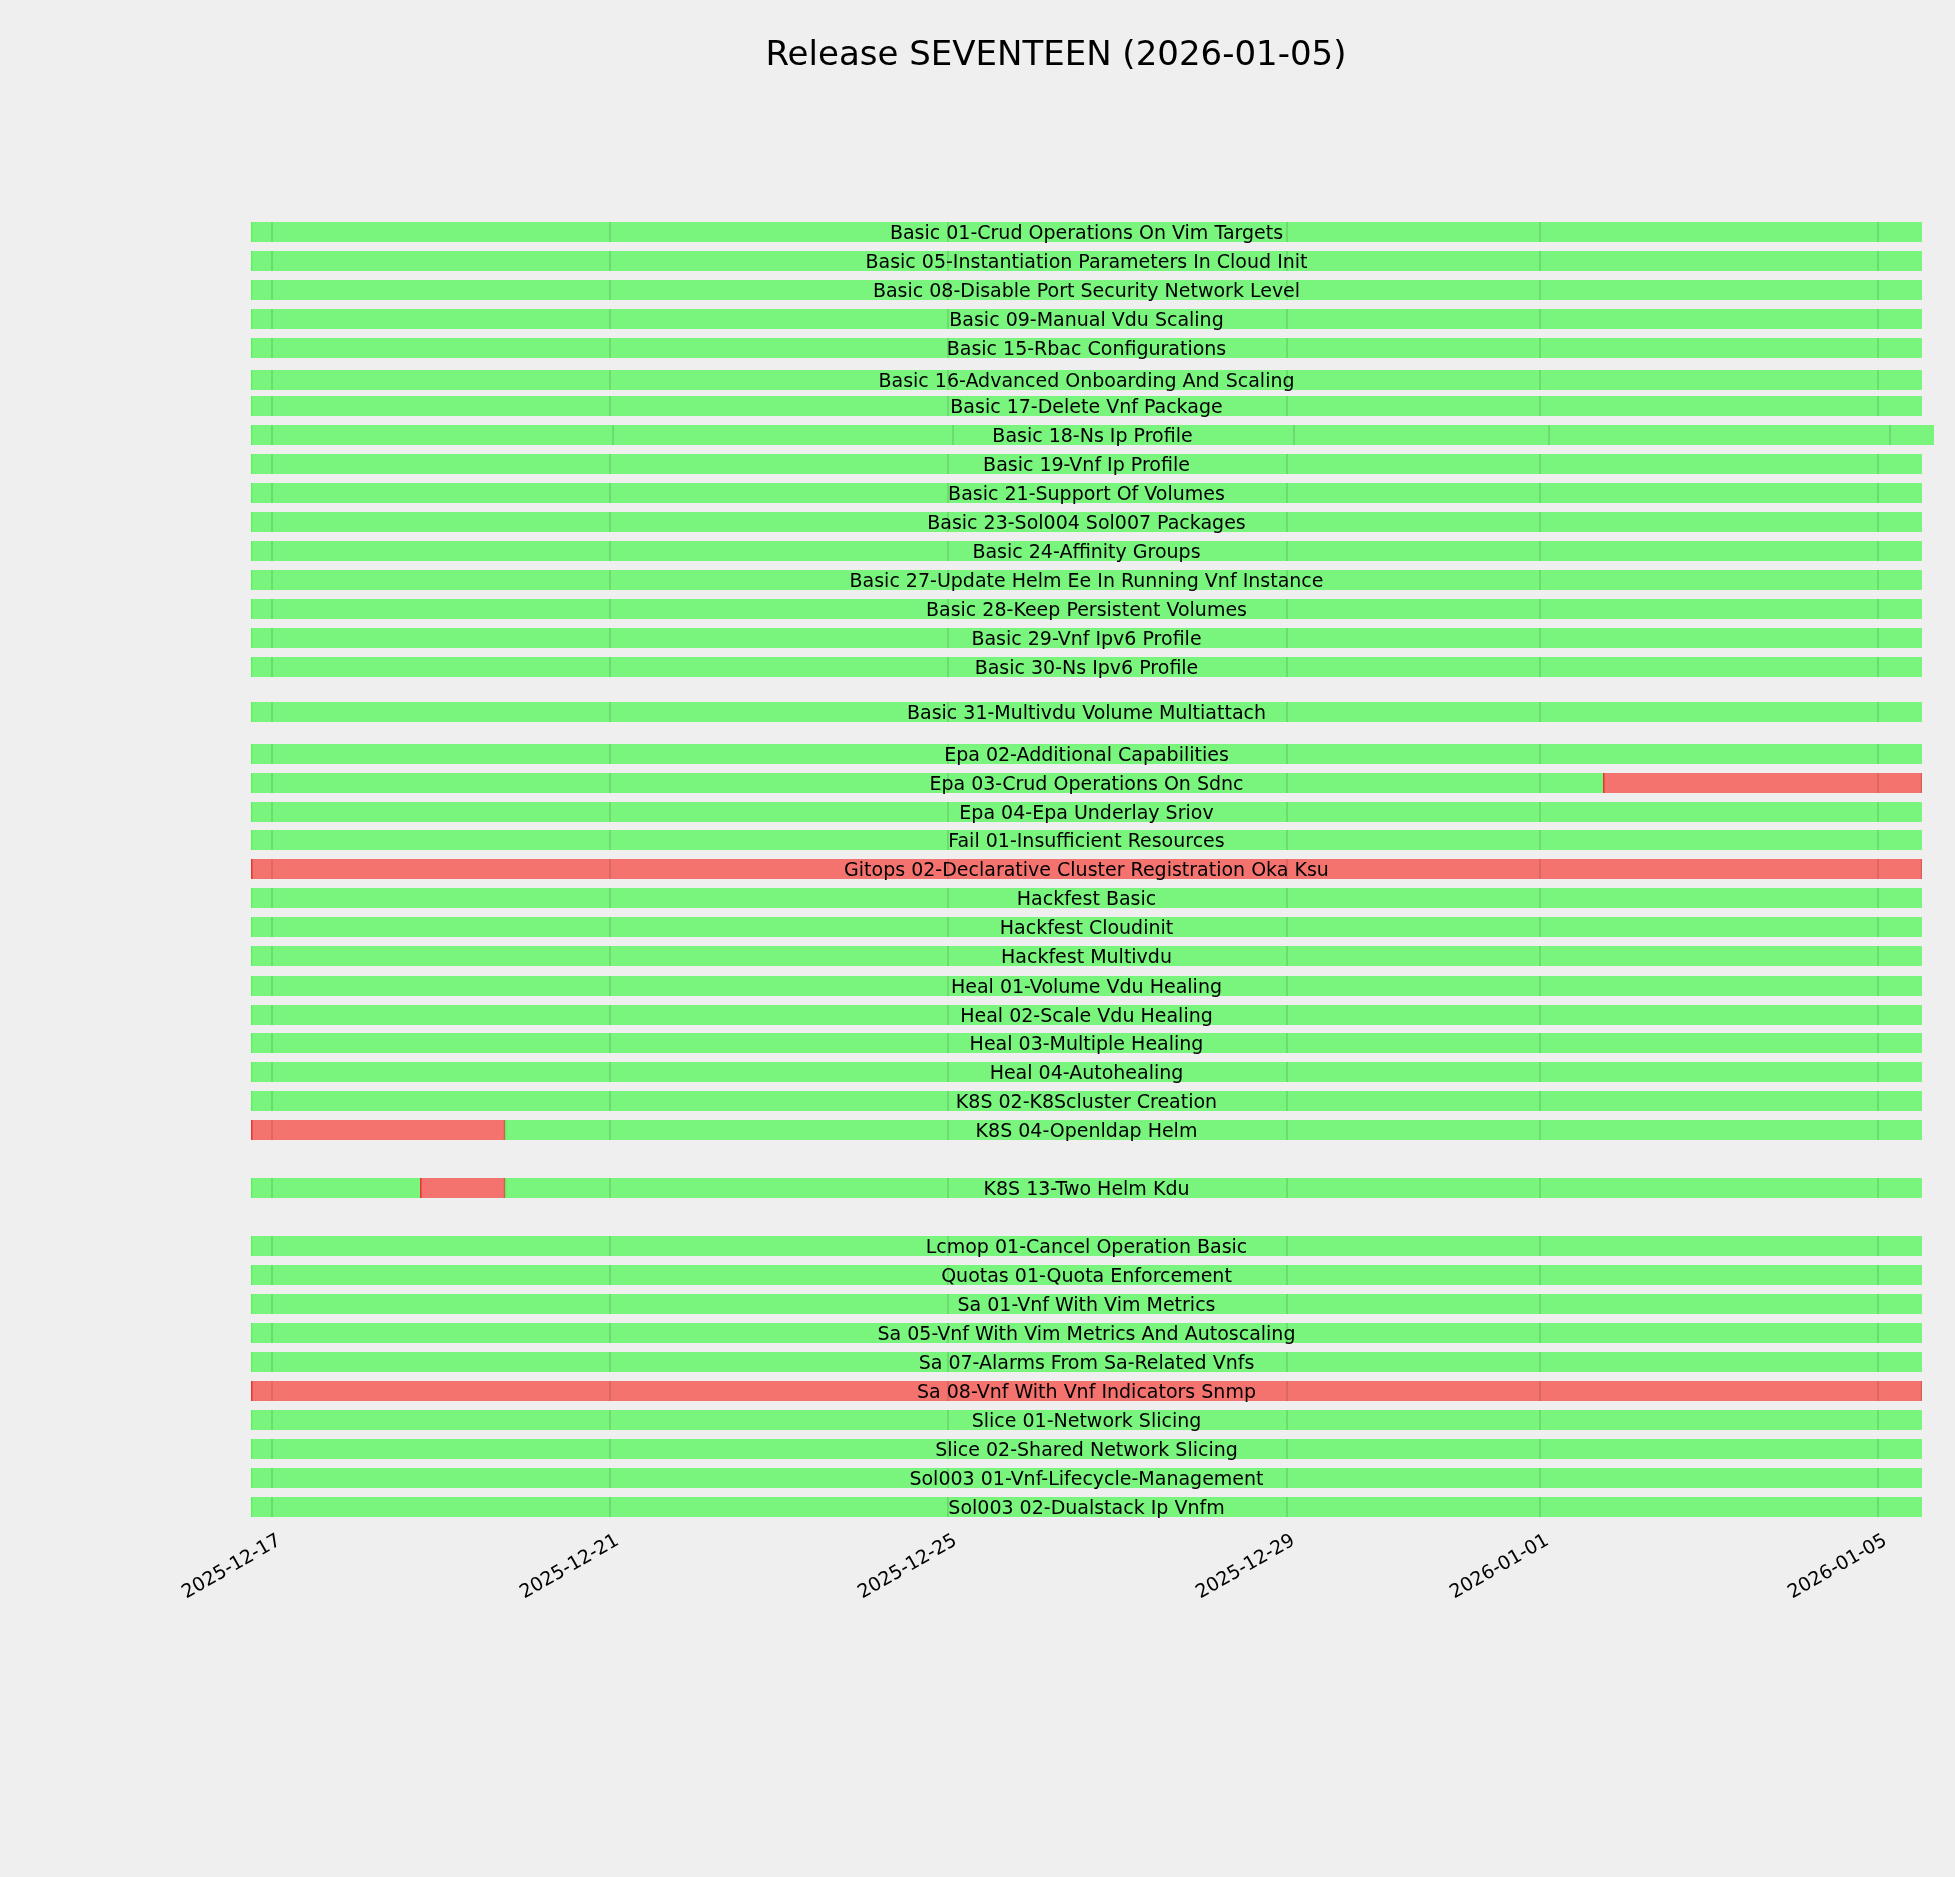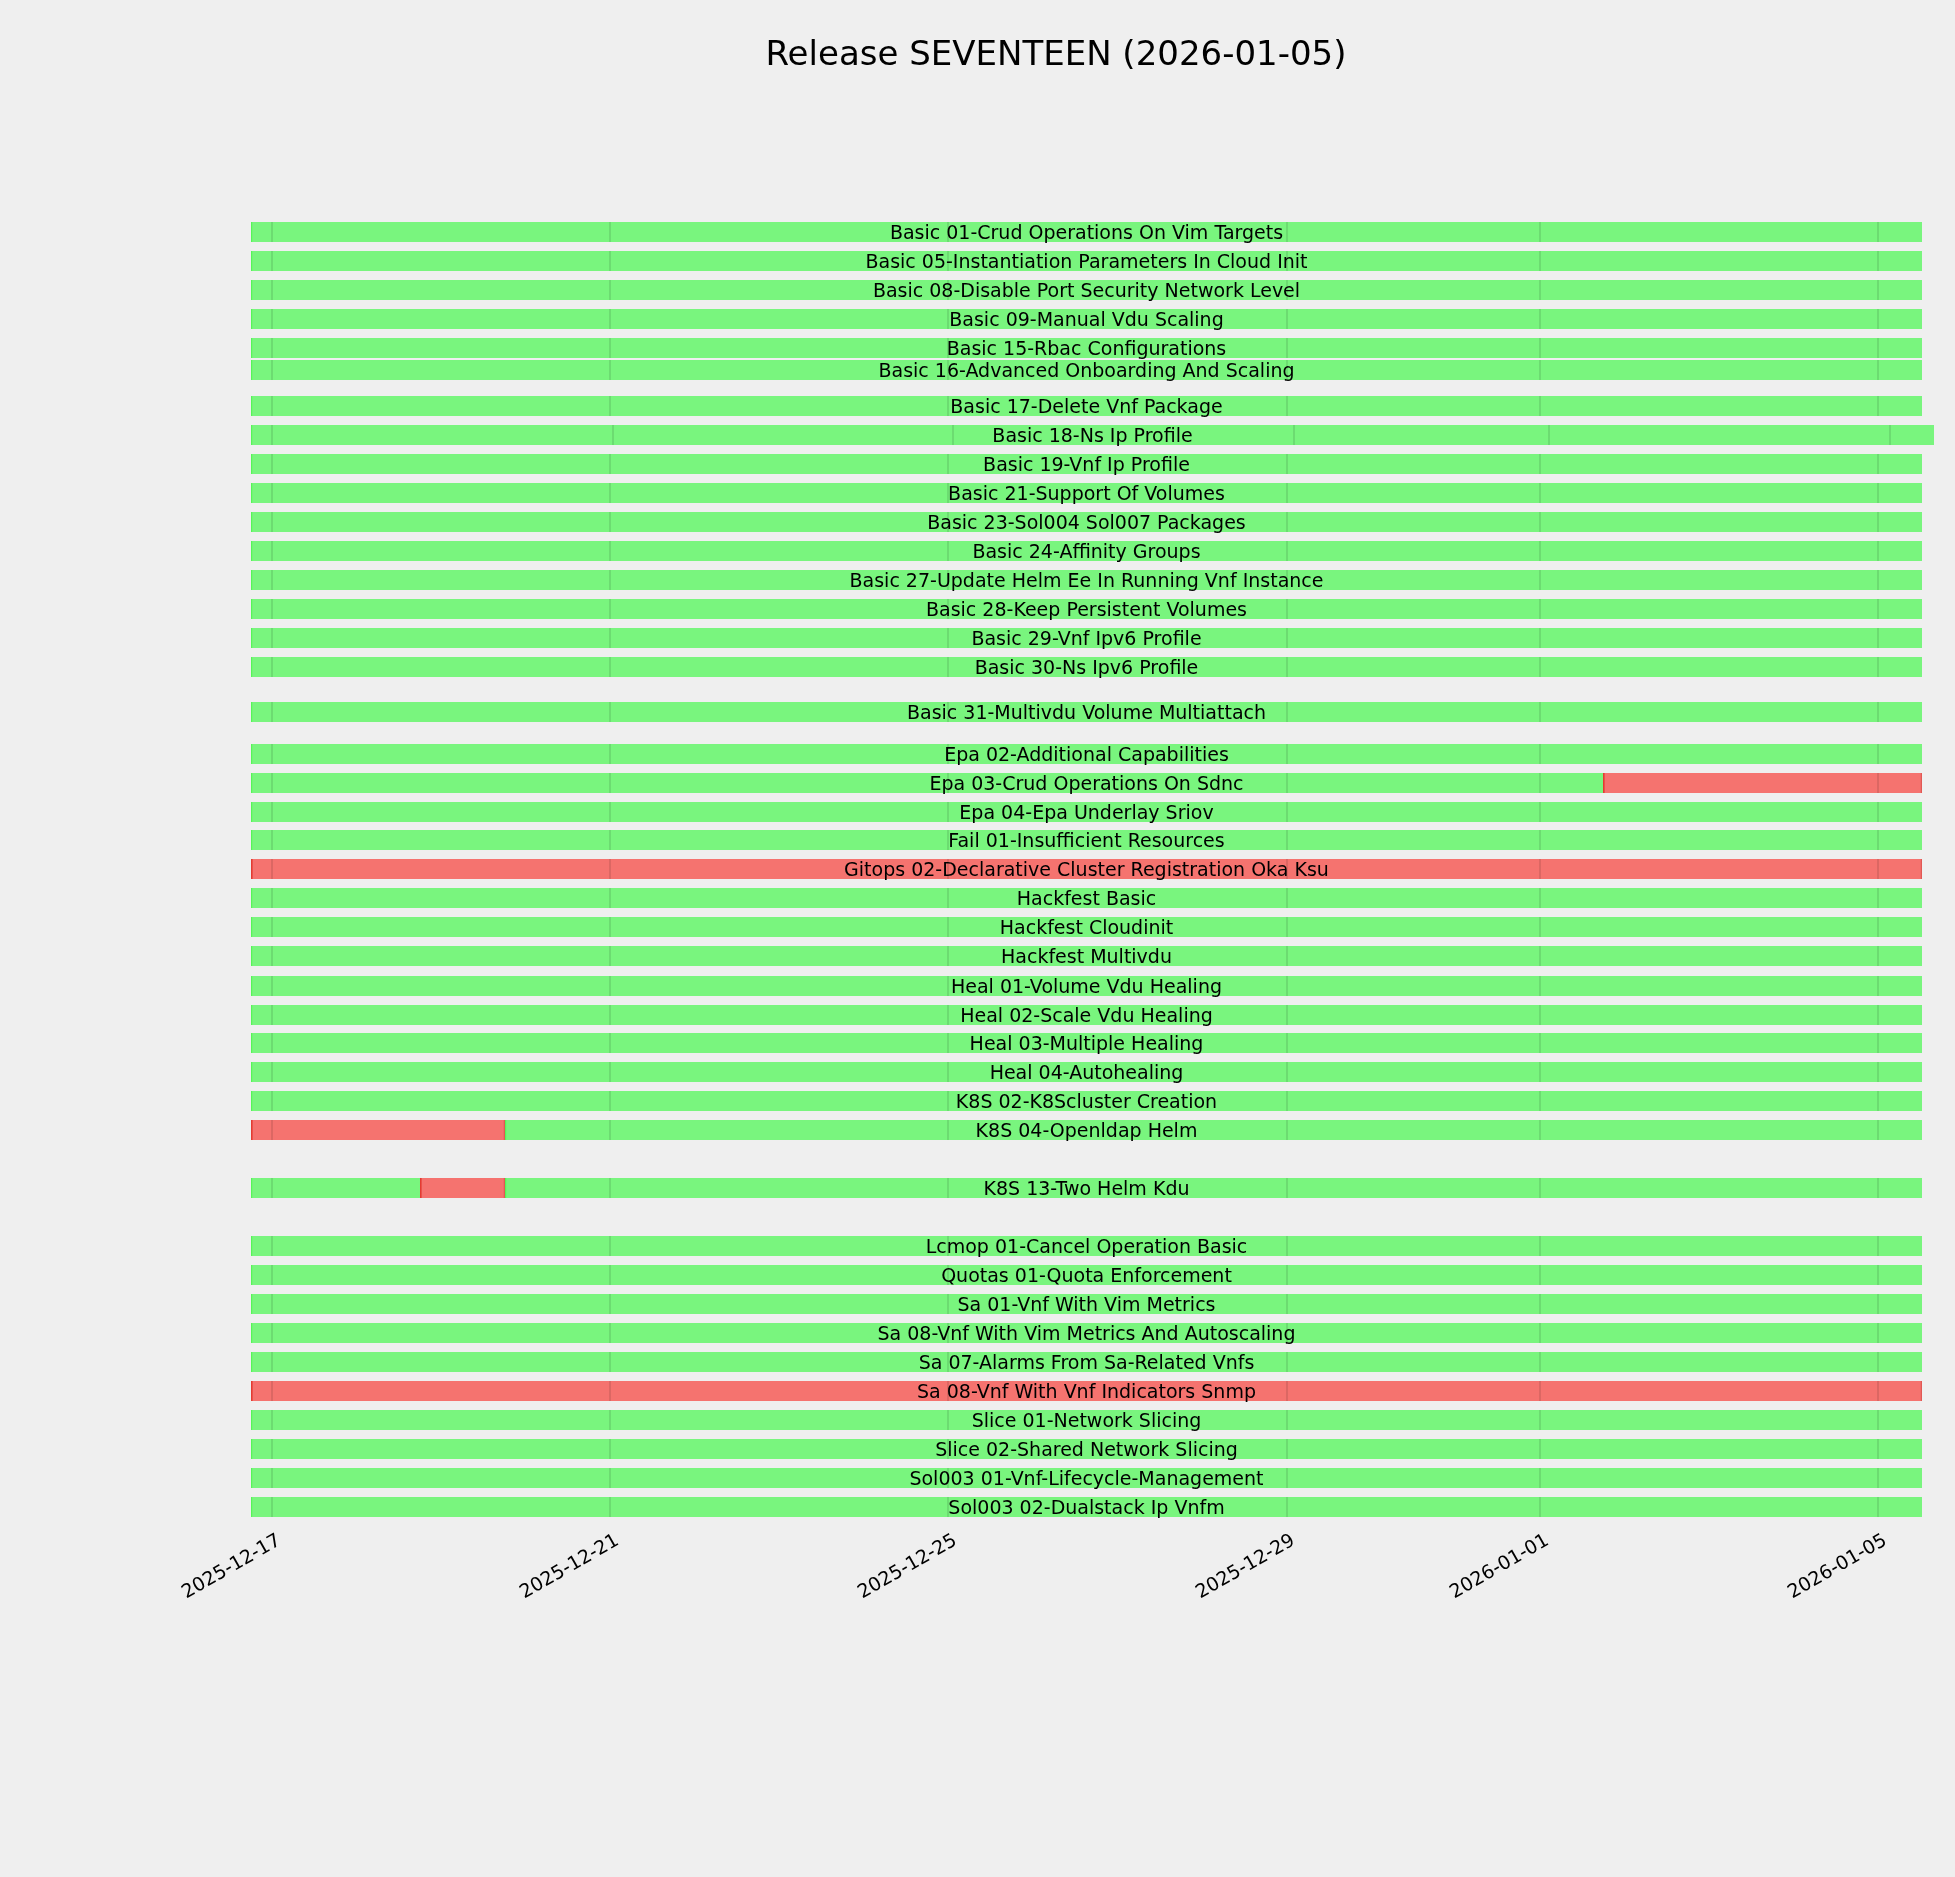--- a/index.html
+++ b/index.html
@@ -128,21 +128,21 @@
       <div class="row" style="top: 116px;">
         <div class="seg pass" style="left: 0%; width: 100%; background: rgb(121, 245, 126);"></div>
         <div class="gridline" style="left: 1.26449%;"></div>
         <div class="gridline" style="left: 21.4963%;"></div>
         <div class="gridline" style="left: 41.7281%;"></div>
         <div class="gridline" style="left: 61.96%;"></div>
         <div class="gridline" style="left: 77.1338%;"></div>
         <div class="gridline" style="left: 97.3656%;"></div>
         <div class="task-label">Basic 15-Rbac Configurations</div>
       </div>
-      <div class="row" style="top: 138px; text-decoration: underline;">
+      <div class="row" style="top: 148px; text-decoration: underline;">
         <div class="seg pass" style="left: 0%; width: 100%; background: rgb(121, 245, 126);"></div>
         <div class="gridline" style="left: 1.26449%;"></div>
         <div class="gridline" style="left: 21.4963%;"></div>
         <div class="gridline" style="left: 41.7281%;"></div>
         <div class="gridline" style="left: 61.96%;"></div>
         <div class="gridline" style="left: 77.1338%;"></div>
         <div class="gridline" style="left: 97.3656%;"></div>
         <div class="task-label">Basic 16-Advanced Onboarding And Scaling</div>
       </div>
       <div class="row" style="top: 174px;">
@@ -440,21 +440,21 @@
         <div class="task-label">Sa 01-Vnf With Vim Metrics</div>
       </div>
       <div class="row" style="top: 1101px;">
         <div class="seg pass" style="left: 0%; width: 100%; background: rgb(121, 245, 126);"></div>
         <div class="gridline" style="left: 1.26449%;"></div>
         <div class="gridline" style="left: 21.4963%;"></div>
         <div class="gridline" style="left: 41.7281%;"></div>
         <div class="gridline" style="left: 61.96%;"></div>
         <div class="gridline" style="left: 77.1338%;"></div>
         <div class="gridline" style="left: 97.3656%;"></div>
-        <div class="task-label">Sa 08-Vnf With Vim Metrics And Autoscaling</div>
+        <div class="task-label">Sa 05-Vnf With Vim Metrics And Autoscaling</div>
       </div>
       <div class="row" style="top: 1130px;">
         <div class="seg pass" style="left: 0%; width: 100%; background: rgb(121, 245, 126);"></div>
         <div class="gridline" style="left: 1.26449%;"></div>
         <div class="gridline" style="left: 21.4963%;"></div>
         <div class="gridline" style="left: 41.7281%;"></div>
         <div class="gridline" style="left: 61.96%;"></div>
         <div class="gridline" style="left: 77.1338%;"></div>
         <div class="gridline" style="left: 97.3656%;"></div>
         <div class="task-label">Sa 07-Alarms From Sa-Related Vnfs</div>

